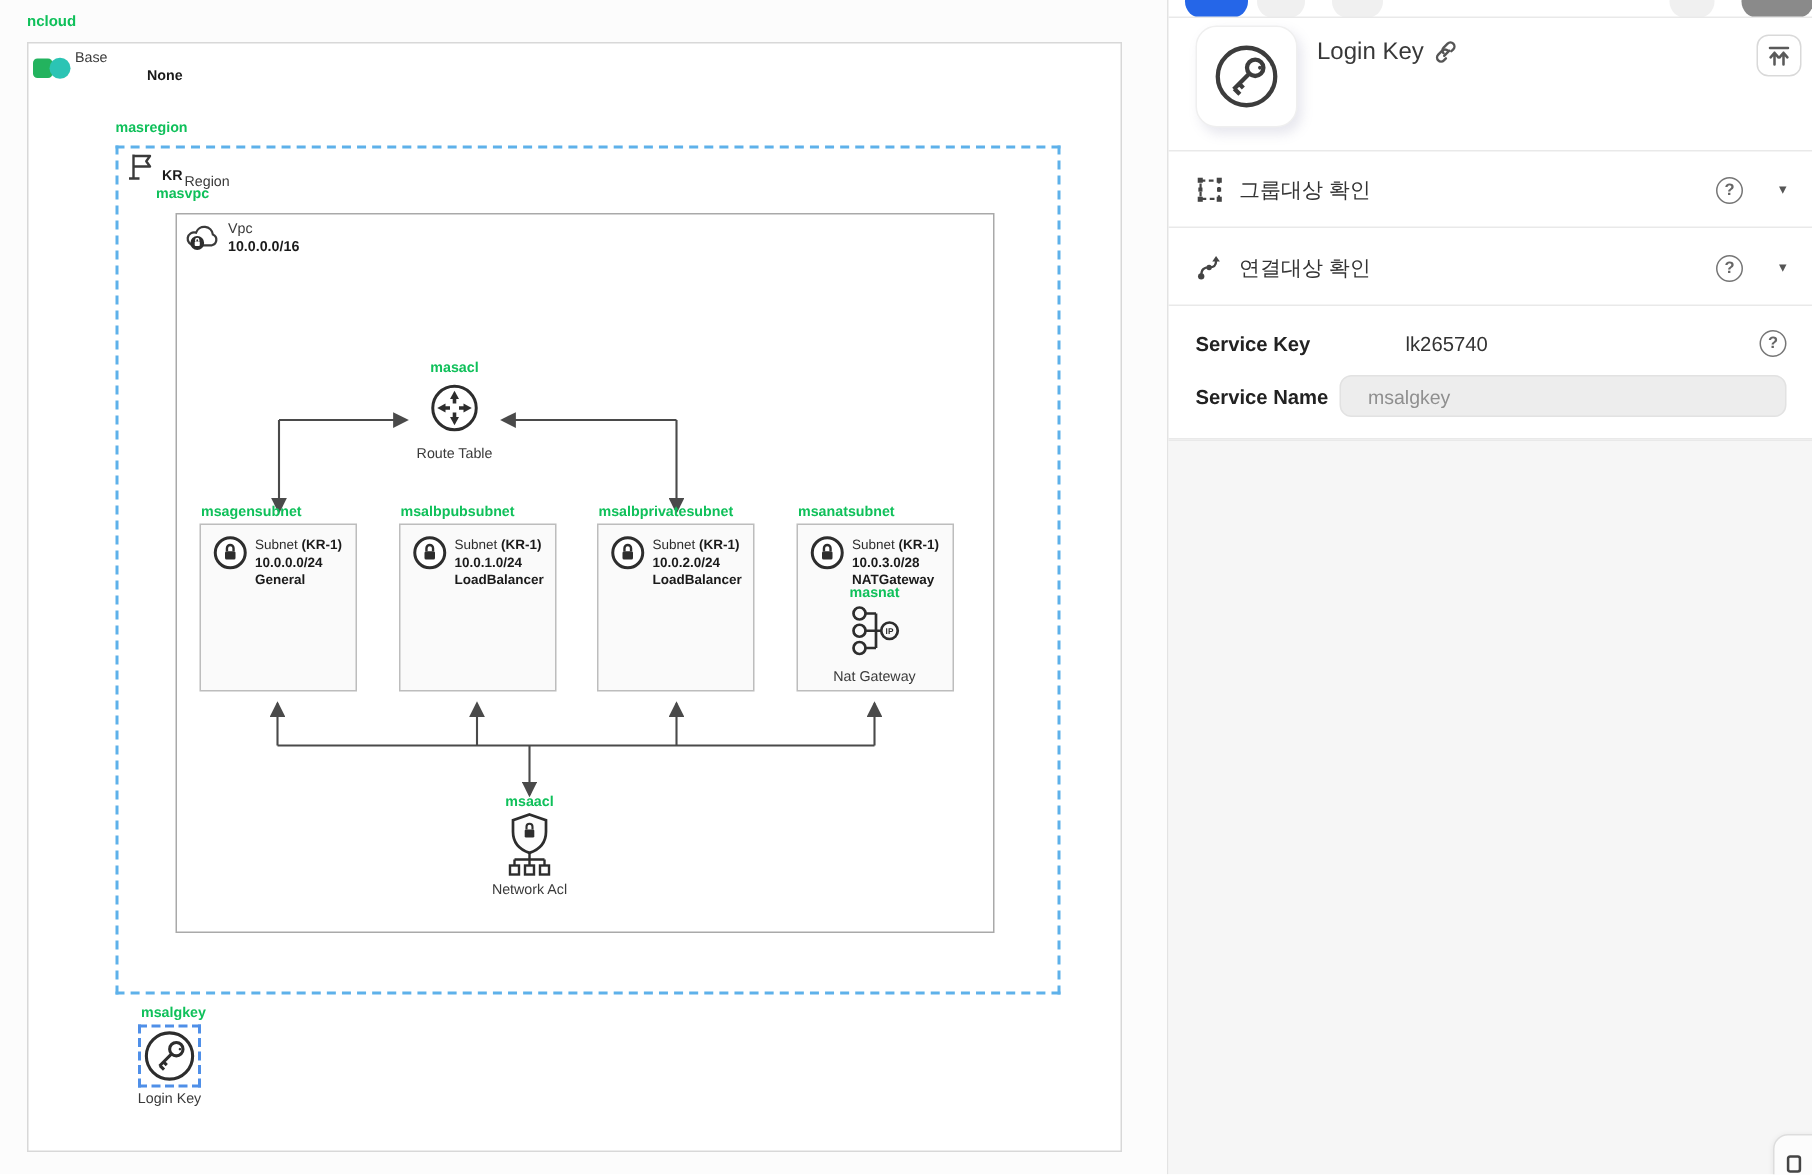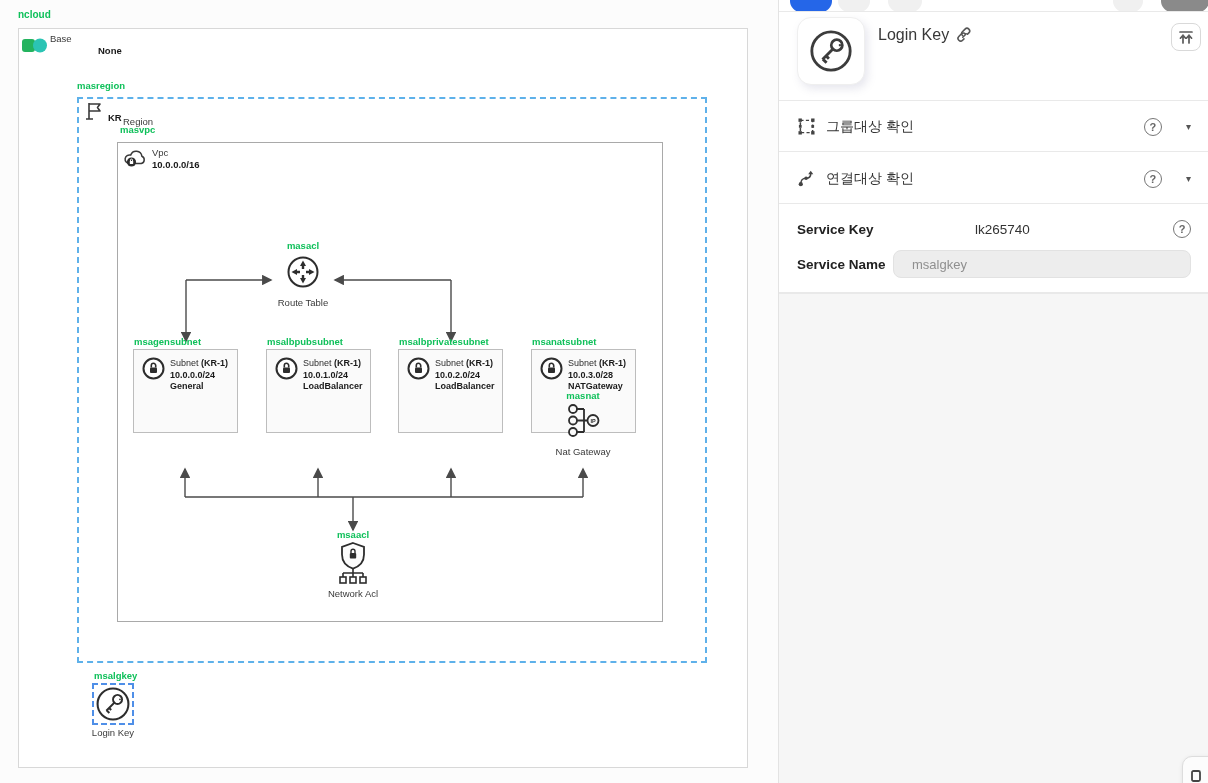--- a/index.html
+++ b/index.html
@@ -8,21 +8,21 @@
   #app { position:relative; width:1208px; height:783px; overflow:hidden; background:#fff; }
 
   
   #canvas { position:absolute; left:0; top:0; width:778px; height:783px; background:#fcfcfc; }
   .grp-label { position:absolute; font-size:9.5px; font-weight:700; color:#0fc05a; white-space:nowrap; }
   .node-caption { position:absolute; font-size:9.5px; color:#3a3a3a; white-space:nowrap; transform:translateX(-50%);text-align:right; }
   .box { position:absolute; background:#fff; }
   #base-box { left:18px; top:28px; width:730px; height:740px; border:1px solid #d8d8d8; }
   #region-box { left:77px; top:97px; width:630px; height:566px; border:2px dashed #5eb1ea; background:transparent; }
   #vpc-box { left:117px; top:142px; width:546px; height:480px; border:1px solid #a9a9a9; background:transparent; }
-  .subnet-box { position:absolute; top:349px; width:105px; height:84px; border:1px solid #bdbdbd; background:#fafafa; }
+  .subnet-box { position:absolute; top:349px; width:105px; height:112px; border:1px solid #bdbdbd; background:#fafafa; }
   .node-head { display:flex; align-items:flex-start; gap:5px; padding:7px 4px 0 8px; }
   .node-lines { font-size:9px; color:#2d2d2d; line-height:11.5px; padding-top:1px; white-space:nowrap; }
   .node-lines .b { font-weight:700; color:#1a1a1a; }
   svg.icon { display:block; flex:none; }
 
   #login-node { position:absolute; left:92px; top:683px; width:42px; height:42px;
                 border:2px dashed #4f8fe8; display:flex; align-items:center; justify-content:center; background:transparent; }
 
   
   #panel { position:absolute; left:778px; top:0; width:430px; height:783px; background:#fff; border-left:1px solid #e3e3e3; }
@@ -70,21 +70,21 @@
     <div style="position:absolute;left:50px;top:45px;font-size:9.5px;font-weight:700;color:#1a1a1a;padding-left:48px;">None</div>
 
     <div class="grp-label" style="left:77px;top:80px;">masregion</div>
     <div id="region-box" class="box"></div>
     <svg class="icon" style="position:absolute;left:84px;top:100px;" width="20" height="22" viewBox="0 0 20 22">
       <path d="M5,3 V19 M2,19 H9 M5,4 H16 L13.5,7.5 L16,11 H5" fill="none" stroke="#3a3a3a" stroke-width="1.6" stroke-linejoin="round"></path>
     </svg>
     <div style="position:absolute;left:108px;top:116px;font-size:9.5px;color:#3a3a3a;margin-left:15px;">Region</div>
     <div style="position:absolute;left:108px;top:112px;font-size:9.5px;font-weight:700;color:#1a1a1a;">KR</div>
 
-    <div class="grp-label" style="left:120px;top:124px;">masvpc</div>
+    <div class="grp-label" style="left:104px;top:124px;">masvpc</div>
     <div id="vpc-box" class="box"></div>
     <svg class="icon" style="position:absolute;left:123px;top:147px;" width="26" height="22" viewBox="0 0 26 22">
       <path d="M6.5,16.5 a4.3,4.3 0 1 1 1.2,-8.4 a5.8,5.8 0 0 1 11.2,1.2 a3.8,3.8 0 0 1 -0.6,7.2 H8" fill="none" stroke="#3a3a3a" stroke-width="1.5"></path>
       <circle cx="8.5" cy="15" r="4.6" fill="#2d2d2d"></circle>
       <rect x="6.8" y="14" width="3.4" height="3" rx="0.6" fill="#fff"></rect>
       <path d="M7.5,14 v-1 a1,1 0 0 1 2,0 v1" fill="none" stroke="#fff" stroke-width="0.9"></path>
     </svg>
     <div style="position:absolute;left:152px;top:147px;font-size:9.5px;color:#3a3a3a;">Vpc</div>
     <div style="position:absolute;left:152px;top:159px;font-size:9.5px;font-weight:700;color:#1a1a1a;">10.0.0.0/16</div>
 
@@ -299,21 +299,21 @@
         <path d="M3.6,14.4 C3.6,9.6 5.4,8.8 8.6,8.8 C12,8.8 13,7.6 13,4.6" fill="none" stroke="#444" stroke-width="1.5"></path>
         <path d="M13,1.6 l-2.4,3.4 h4.8 z" fill="#444"></path>
       </svg>
       <span class="acc-label">연결대상 확인</span>
       <span class="spacer"></span>
       <span class="help-circle">?</span>
       <span class="caret" style="margin-left:14px;">▾</span>
     </div>
     <div class="divider" style="top:203px;"></div>
 
-    <div class="svc-row" style="top:214px;height:30px;gap:38px;">
+    <div class="svc-row" style="top:214px;height:30px;">
       <span class="svc-label">Service Key</span>
       <span class="svc-value" style="margin-left:20px;padding-left:24px;">lk265740</span>
       <span class="spacer"></span>
       <span class="help-circle">?</span>
     </div>
     <div class="svc-row" style="top:249px;height:30px;">
       <span class="svc-label">Service Name</span>
       <input id="svc-input" type="text" value="msalgkey" style="">
     </div>
     <div class="divider" style="top:292px;"></div>

